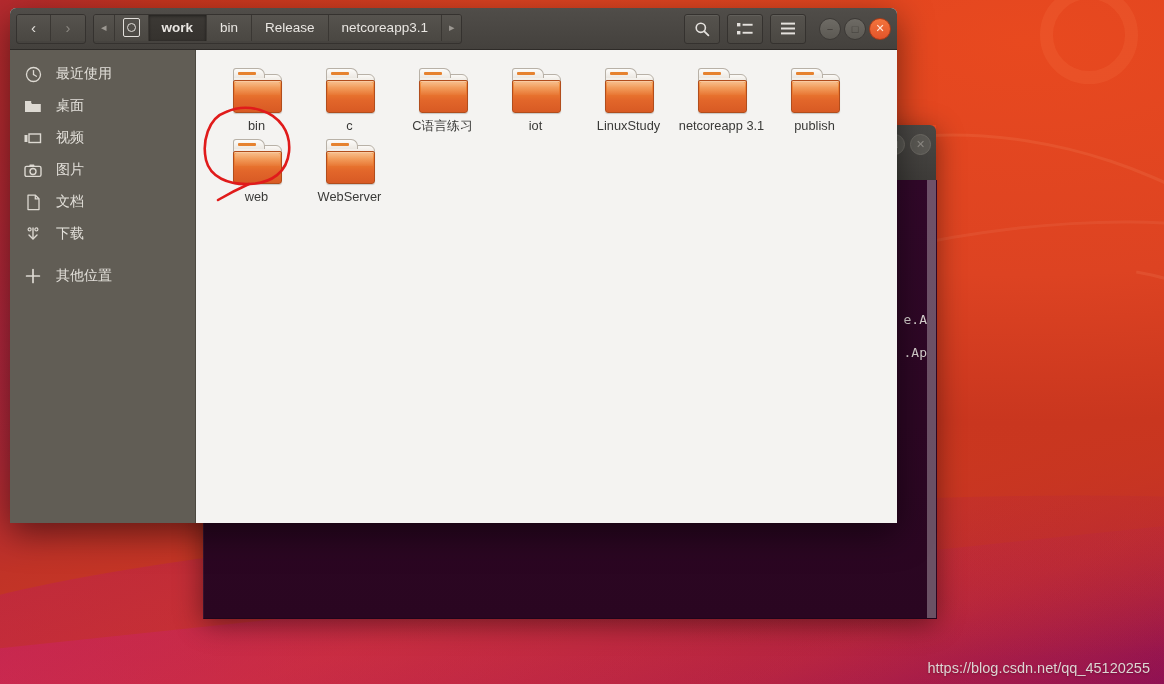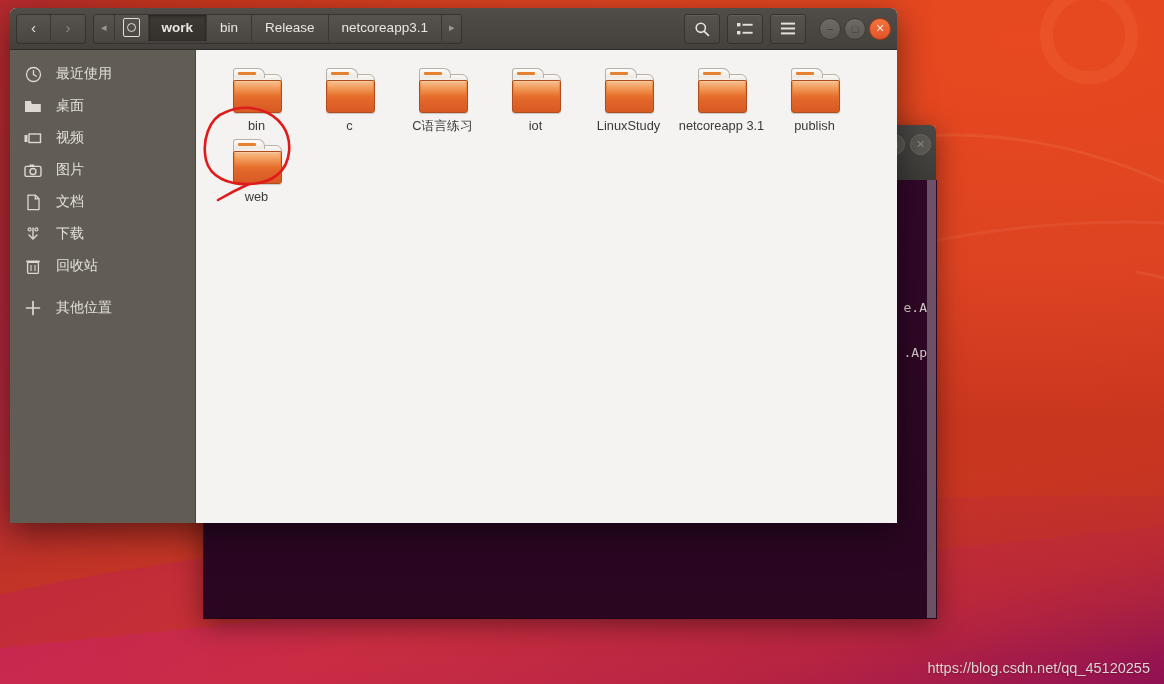--- a/index.html
+++ b/index.html
@@ -120,21 +120,21 @@
     overflow: hidden;
   }
   .term-line {
     position: absolute;
     right: 10px;
     color: #d8d2d0;
     font-family: "DejaVu Sans Mono", "Liberation Mono", monospace;
     font-size: 13px;
     white-space: nowrap;
   }
-  .term-line.l1 { top: 120px; }
+  .term-line.l1 { top: 132px; }
   .term-line.l2 { top: 165px; margin-left: 48px; }
   #terminal-scrollbar {
     position: absolute;
     right: 0;
     top: 55px;
     width: 9px;
     height: 438px;
     background: rgba(255,255,255,0.30);
   }
 
@@ -545,31 +545,20 @@
             <line x1="8" y1="2" x2="8" y2="12.5" stroke="#ddd9d2" stroke-width="1.4" stroke-linecap="round"></line>
             <path d="M4 9 L8 13 L12 9" fill="none" stroke="#ddd9d2" stroke-width="1.4" stroke-linecap="round" stroke-linejoin="round"></path>
             <circle cx="4.6" cy="3.4" r="1.5" fill="none" stroke="#ddd9d2" stroke-width="1.2"></circle>
             <circle cx="11.4" cy="3.4" r="1.5" fill="none" stroke="#ddd9d2" stroke-width="1.2"></circle>
           </svg>
         </span>
         <span class="lbl">下载</span>
       </div>
 
 
-      <div class="side-item">
-        <span class="ic">
-          <svg width="16" height="17" viewBox="0 0 16 17">
-            <rect x="2.6" y="4.4" width="10.8" height="11" rx="1.2" fill="none" stroke="#ddd9d2" stroke-width="1.3"></rect>
-            <rect x="1.2" y="2.4" width="13.6" height="2" rx="0.7" fill="#ddd9d2"></rect>
-            <line x1="6" y1="7" x2="6" y2="13" stroke="#ddd9d2" stroke-width="1.1"></line>
-            <line x1="10" y1="7" x2="10" y2="13" stroke="#ddd9d2" stroke-width="1.1"></line>
-          </svg>
-        </span>
-        <span class="lbl">回收站</span>
-      </div>
 
       <div class="side-sep"></div>
 
       <div class="side-item">
         <span class="ic">
           <svg width="16" height="16" viewBox="0 0 16 16">
             <line x1="8" y1="1.6" x2="8" y2="14.4" stroke="#ddd9d2" stroke-width="1.7" stroke-linecap="round"></line>
             <line x1="1.6" y1="8" x2="14.4" y2="8" stroke="#ddd9d2" stroke-width="1.7" stroke-linecap="round"></line>
           </svg>
         </span>
@@ -645,20 +634,28 @@
 
         <div class="file-item">
           <div class="folder-ico">
             <div class="back"></div>
               <div class="tab"></div>
               <div class="body"></div>
           </div>
           <div class="file-label">web</div>
         </div>
 
+        <div class="file-item">
+          <div class="folder-ico">
+            <div class="back"></div>
+              <div class="tab"></div>
+              <div class="body"></div>
+          </div>
+          <div class="file-label">WebServer</div>
+        </div>
 
       </div>
 
       <svg id="annotation" viewBox="0 0 120 120">
         <path d="M34 28 C 16 34, 10 58, 14 76 C 18 93, 36 101, 58 100 C 80 99, 95 88, 97 68
                  C 99 48, 88 32, 68 26 C 55 22, 43 24, 34 28 Z" fill="none" stroke="#e01b1b" stroke-width="2.6" stroke-linecap="round" stroke-linejoin="round"></path>
         <path d="M57 100 C 48 104, 38 109, 26 116" fill="none" stroke="#e01b1b" stroke-width="2.6" stroke-linecap="round"></path>
       </svg>
     </div>
   </div>

